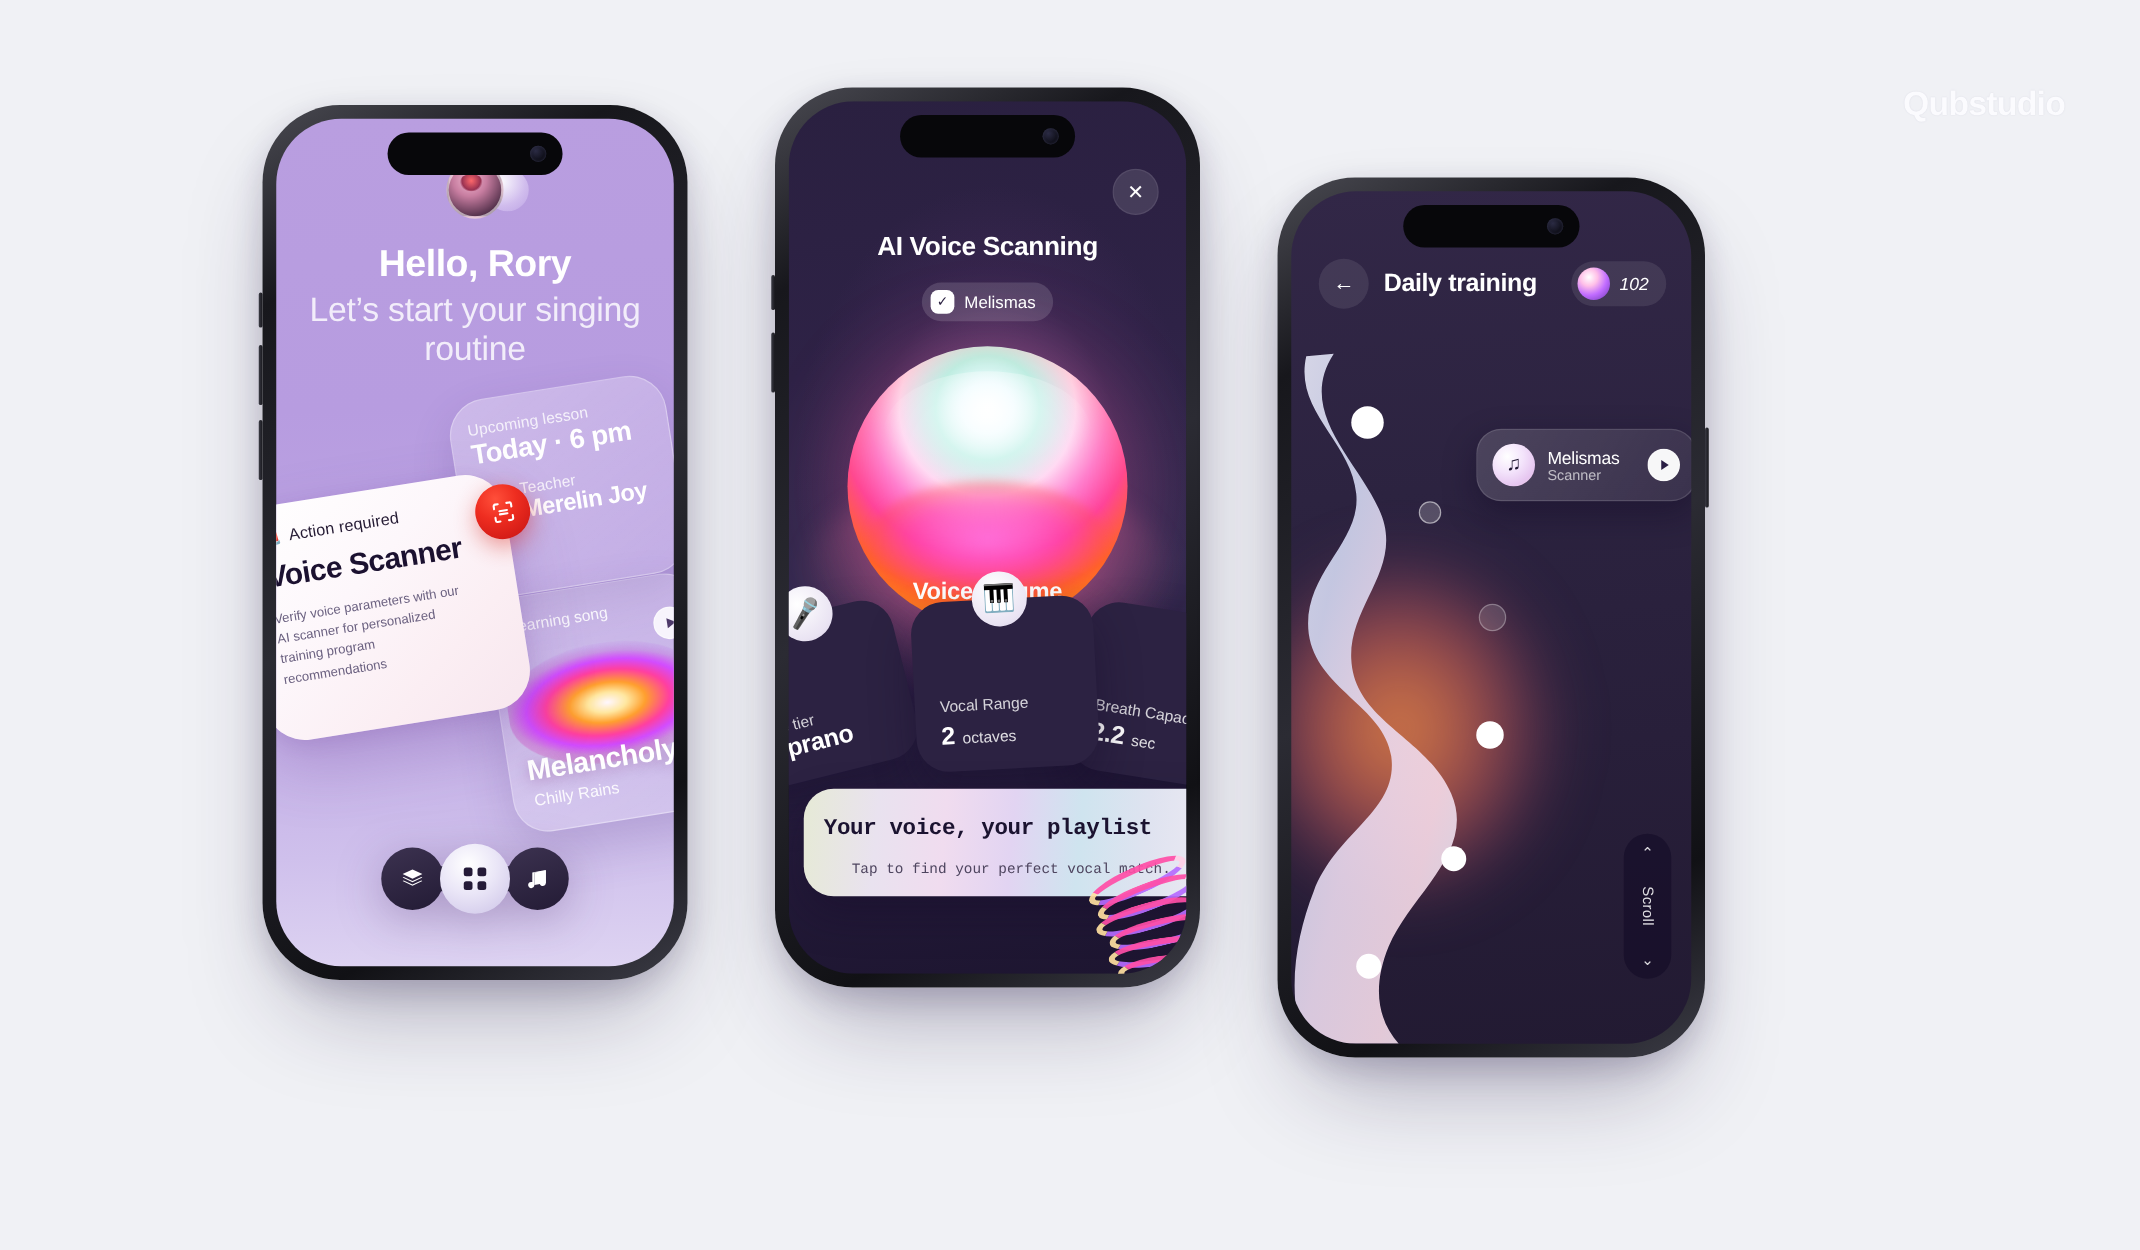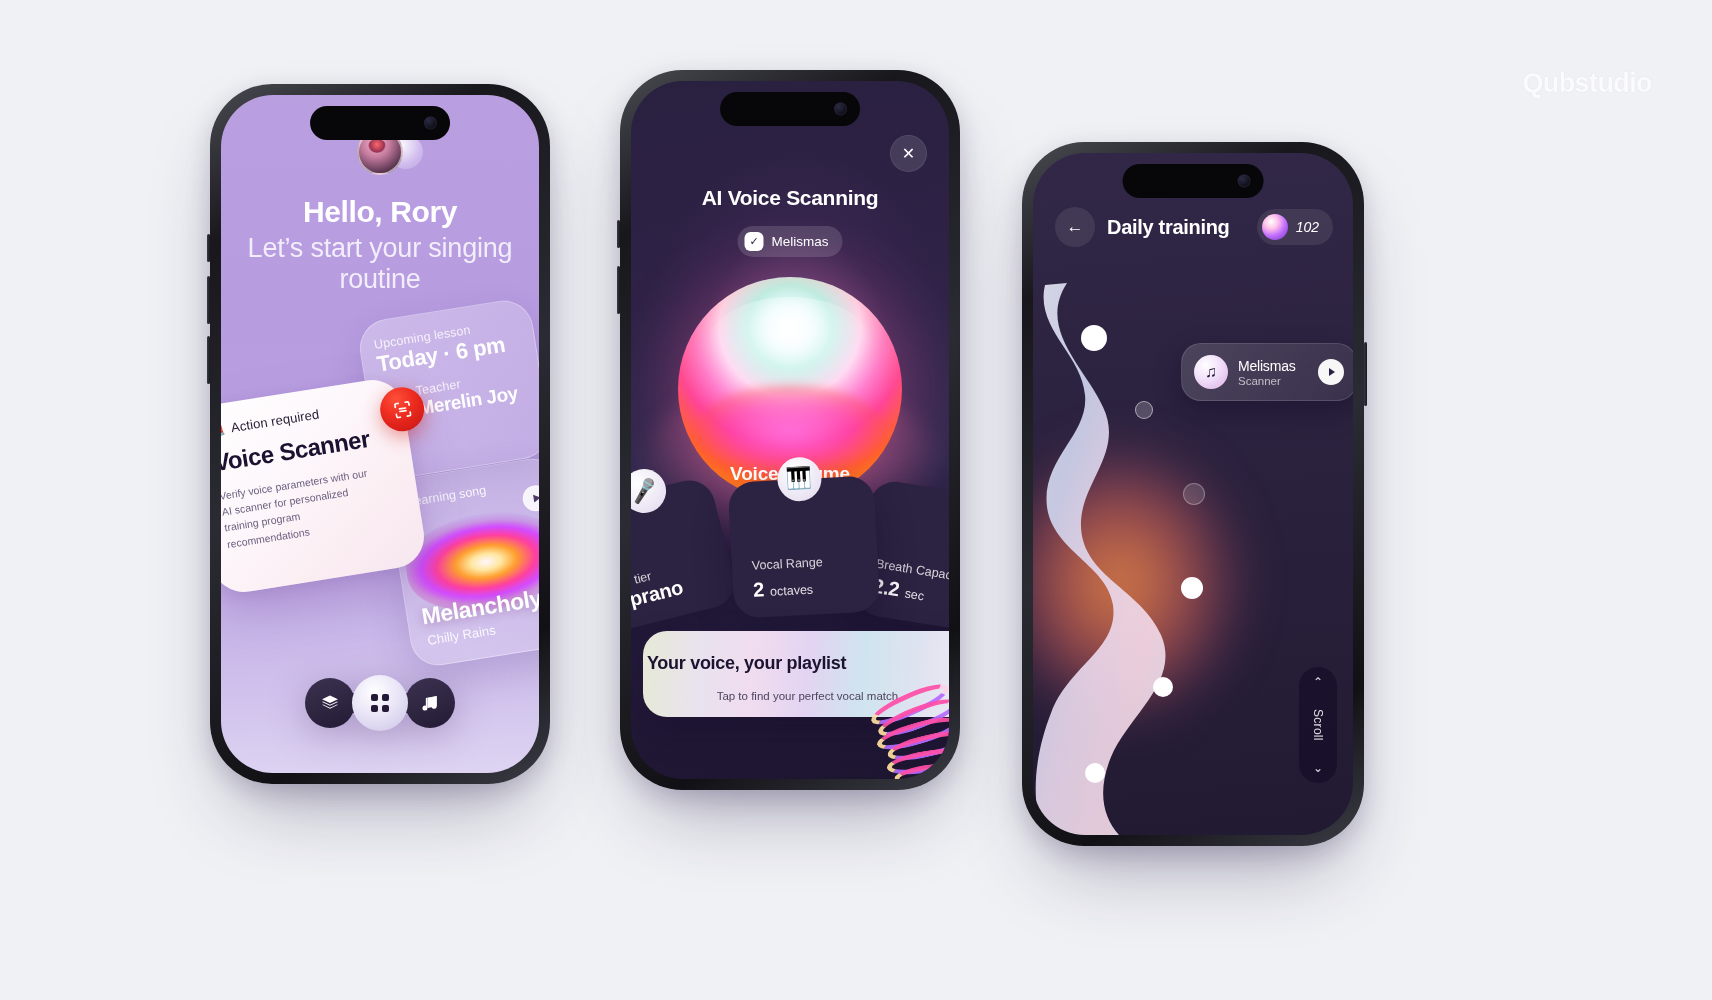--- a/index.html
+++ b/index.html
@@ -241,21 +241,22 @@
   #stat2 .ico { left: 50px; }
   #stat2 .body { position: absolute; left: 20px; bottom: 16px; }
   #stat3 { left: 231px; top: 408px; width: 150px; height: 136px; transform: rotate(9deg); }
   #stat3 .body { position: absolute; left: 16px; bottom: 18px; }
 
   .playlist {
     position: absolute; left: 12px; bottom: 62px; width: 332px; height: 86px;
     border-radius: 24px; z-index: 22; overflow: hidden;
     background: linear-gradient(95deg,#e6ead6 0%, #e9e2ef 18%, #f0dcef 34%, #e2d4f2 50%, #cfe4ef 66%, #dfe3f0 82%, #eeeaf3 100%);
     box-shadow: 0 14px 32px rgba(20,10,40,.35);
-    padding: 22px 4px;
+    padding: 22px 16px;
+    font-family: Liberation Mono, monospace;
   }
   .playlist h3 { font-size: 18px; font-weight: 700; color: #1b1330; letter-spacing: -0.3px; }
   .playlist p { margin-top: 16px; font-size: 11.5px; color: #4e455f; text-align: center; }
   .spiral {
     position: absolute; right: -38px; bottom: -34px; width: 124px; height: 124px; z-index: 26;
     transform: rotate(-18deg);
   }
   .spiral i {
     position: absolute; left: 50%; top: 0; transform: translateX(-50%);
     width: 84px; height: 22px; border-radius: 50%;

